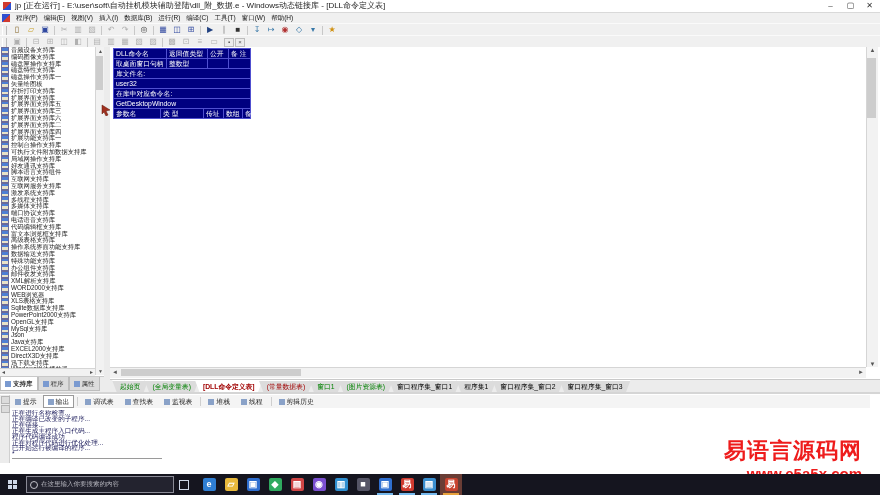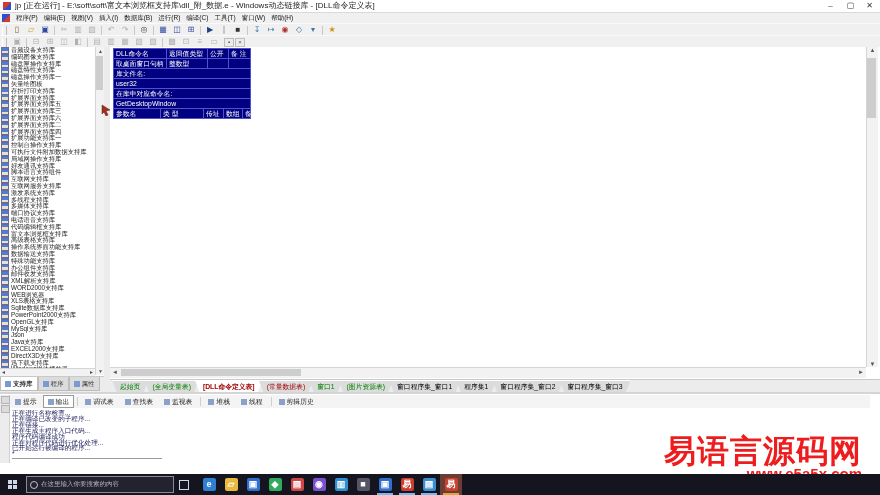--- a/index.html
+++ b/index.html
@@ -70,21 +70,21 @@
   #output-tabs{left:10px;top:1px;width:860px;height:13px;display:flex;align-items:center;background:#f4f4f4;}
   .out-tab{display:flex;align-items:center;gap:2px;font-size:6.8px;color:#222;height:11px;line-height:11px;padding:0 4px;margin-right:1px;border:1px solid transparent;white-space:nowrap;}
   .out-tab.active{background:#fff;border:1px solid #9a9a9a;}
   .out-tab .oi{width:6px;height:6px;display:inline-block;background:#8aa2c8;}
   .osep{width:1px;height:9px;background:#cfcfcf;margin:0 2px;}
   #output-lines{left:12px;top:16px;width:860px;height:52px;overflow:hidden;}
   .oline{font-size:6.6px;line-height:5.9px;color:#1a1a5a;white-space:nowrap;}
   .orule{width:150px;height:1px;background:#9a9a9a;margin:1px 0;}
   
   #watermark{right:18px;top:436px;text-align:right;}
-  #wm-line1{font-size:32px;font-weight:bold;color:#ee1c1c;line-height:30px;letter-spacing:1px;}
+  #wm-line1{font-size:22px;font-weight:bold;color:#ee1c1c;line-height:30px;letter-spacing:1px;}
   #wm-line2{font-size:15px;font-weight:bold;color:#ee1c1c;line-height:16px;}
   
   #taskbar{left:0;top:474px;width:880px;height:21px;background:#15151f;display:flex;align-items:center;}
   #start-button{width:24px;height:21px;display:flex;align-items:center;justify-content:center;}
   #win-logo{width:9px;height:9px;display:grid;grid-template-columns:4px 4px;grid-gap:1px;}
   #win-logo span{background:#cfd8e8;width:4px;height:4px;}
   #task-search{width:140px;height:15px;margin-left:2px;background:#23232f;border:1px solid #8a8a96;display:flex;align-items:center;gap:3px;padding:0 3px;}
   #search-glyph{width:6px;height:6px;border:1px solid #c0c0c8;border-radius:50%;position:relative;flex:none;}
   #search-glyph:after{content:"";position:absolute;left:5px;top:5px;width:3px;height:1px;background:#c0c0c8;transform:rotate(45deg);}
   #task-search span{font-size:6.5px;color:#b8b8c0;white-space:nowrap;overflow:hidden;}
@@ -95,21 +95,21 @@
   .task-icon .tg{width:13px;height:13px;border-radius:2px;color:#fff;font-size:9px;line-height:13px;text-align:center;font-weight:bold;}
   .task-icon.open:after{content:"";position:absolute;left:3px;bottom:0;width:16px;height:2px;background:#76b9ed;}
   .task-icon.active{background:rgba(210,110,80,0.45);}
   .task-icon.active:after{background:#e8a23c;}
 </style>
 </head>
 <body>
 
 <div id="titlebar" class="abs">
   <div id="app-icon" class="abs"></div>
-  <div id="title-text" class="abs">jp [正在运行] - E:\soft\soft\富文本浏览框支持库\dll_附_数据.e - Windows动态链接库 - [DLL命令定义表]</div>
+  <div id="title-text" class="abs">jp [正在运行] - E:\user\soft\自动挂机模块辅助登陆\dll_附_数据.e - Windows动态链接库 - [DLL命令定义表]</div>
   <div class="cap abs" style="right:40px;">–</div>
   <div class="cap abs" style="right:20px;">▢</div>
   <div class="cap abs" style="right:1px;">✕</div>
 </div>
 
 <div id="menubar" class="abs">
   <span id="mdi-icon"></span>
 <span class="menu-item">程序(P)</span>
     <span class="menu-item">编辑(E)</span>
     <span class="menu-item">视图(V)</span>

